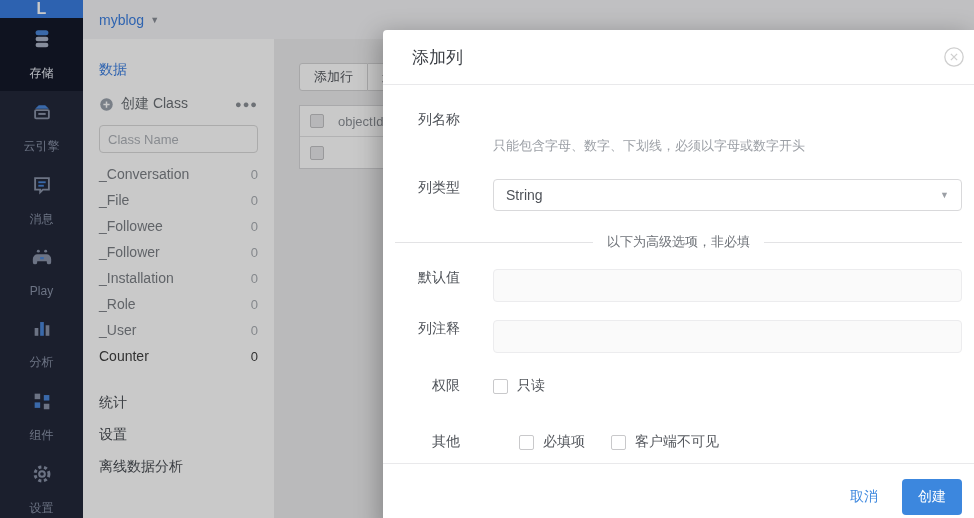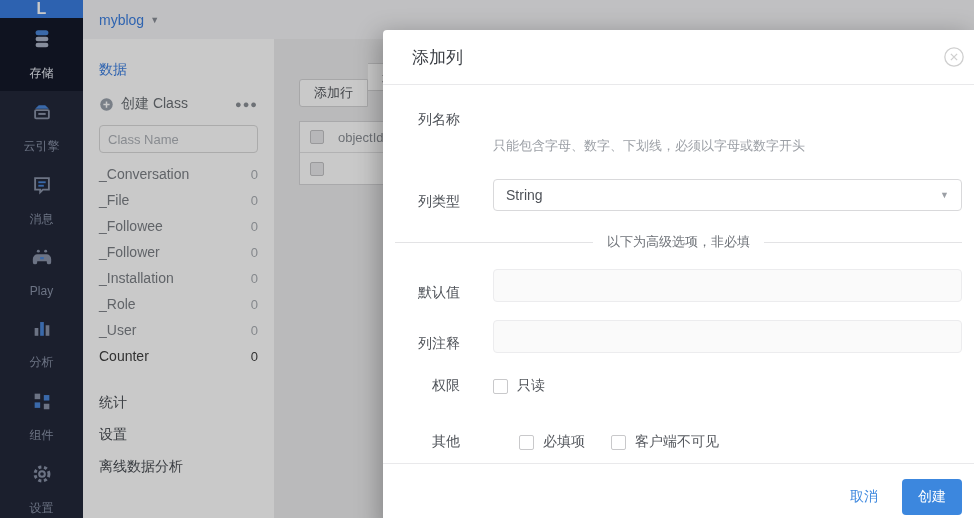--- a/index.html
+++ b/index.html
@@ -36,35 +36,35 @@
   .classes li { display:flex; justify-content:space-between; align-items:center; padding:5px 0; font-size:14px; color:#7b7f85; cursor:pointer; }
   .classes .cnt { color:#a9adb3; font-size:13px; }
   .classes li.active span { color:#404040; }
   .links { list-style:none; margin-top:18px; }
   .links li { padding:7px 0; font-size:14px; color:#4a4e54; cursor:pointer; }
 
   
   .main { flex:1; background:#ececee; min-width:0; padding:24px 0 0 25px; }
   .toolbar { display:flex; }
   .btn-plain { height:28px; padding:0 14px; background:#fff; border:1px solid #d4d4d6; font-size:13px; color:#55585e; cursor:pointer; font-family:inherit; }
-  .btn-plain.first { border-radius:3px 0 0 3px;margin-top:16px; }
+  .btn-plain.first { border-radius:3px 0 0 3px; }
   .btn-plain.second { border-left:none; border-radius:0 3px 3px 0; }
   .dtable { margin-top:14px; width:320px; background:#fff; border:1px solid #d7d7d9; }
   .thead, .trow { display:flex; align-items:center; height:31px; padding-left:10px; gap:14px; }
   .thead { border-bottom:1px solid #e2e2e4; color:#8b8f95; font-size:13px; }
   .cb { width:14px; height:14px; border:1px solid #c3c3c5; background:#e9e9eb; border-radius:2px; flex-shrink:0; cursor:pointer; }
 
   
   .overlay { position:absolute; inset:0; background:rgba(0,0,0,0.21); z-index:10; }
   .modal { position:absolute; left:383px; top:30px; width:591px; height:500px; background:#fff; z-index:20; border-radius:4px 0 0 0; box-shadow:-4px 4px 24px rgba(0,0,0,0.28); display:flex; flex-direction:column; }
   .mhead { height:55px; border-bottom:1px solid #e9e9eb; display:flex; align-items:center; padding:0 29px; position:relative; flex-shrink:0; }
   .mtitle { font-size:17px; color:#3b3f45; }
   .mclose { position:absolute; right:9px; top:16px; width:22px; height:22px; cursor:pointer; }
   .mbody { padding-top:26px; }
-  .frow { display:flex; align-items:flex-end; padding-right:12px; }
+  .frow { display:flex; align-items:flex-start; padding-right:12px; }
   .flabel { width:77px; text-align:right; flex-shrink:0; font-size:14px; color:#4e5258; }
   .fctrl { margin-left:33px; flex:1; display:flex; align-items:center; }
   .tinput { width:100%; height:33px; border:1px solid #4a90e2; border-radius:4px; padding:0 12px; font-size:14px; color:#3b3f45; outline:none; box-shadow:0 0 3px rgba(74,144,226,.35); }
   .fhint { margin:8px 12px 0 110px; font-size:13px; color:#9b9fa5; }
   .row-type { margin-top:24px; }
   .select { width:100%; height:32px; border:1px solid #d9d9db; border-radius:4px; background:#fff; display:flex; align-items:center; justify-content:space-between; padding:0 12px; font-size:14px; color:#4e5258; cursor:pointer; }
   .selcaret { color:#9b9fa5; font-size:9px; }
   .adv-divider { display:flex; align-items:center; gap:14px; margin:22px 12px 18px; color:#6e7278; font-size:13px; }
   .adv-divider::before, .adv-divider::after { content:""; flex:1; height:1px; background:#e3e3e5; }
   .ginput { width:100%; height:33px; border:1px solid #ececee; background:#fafafa; border-radius:4px; padding:0 12px; font-size:14px; color:#3b3f45; outline:none; }

